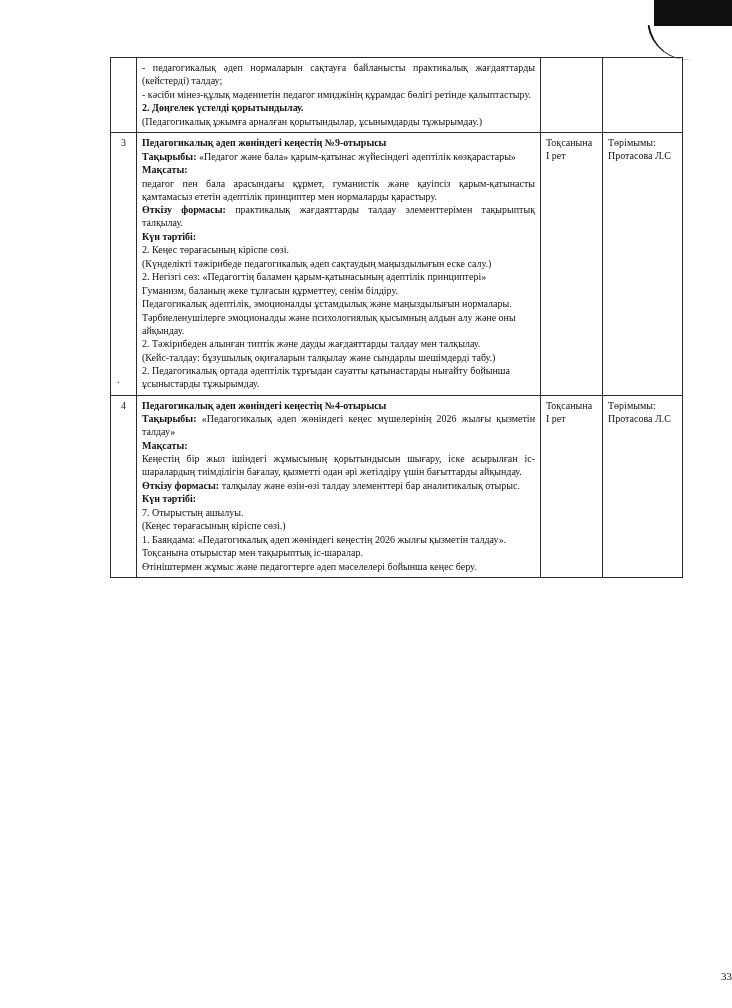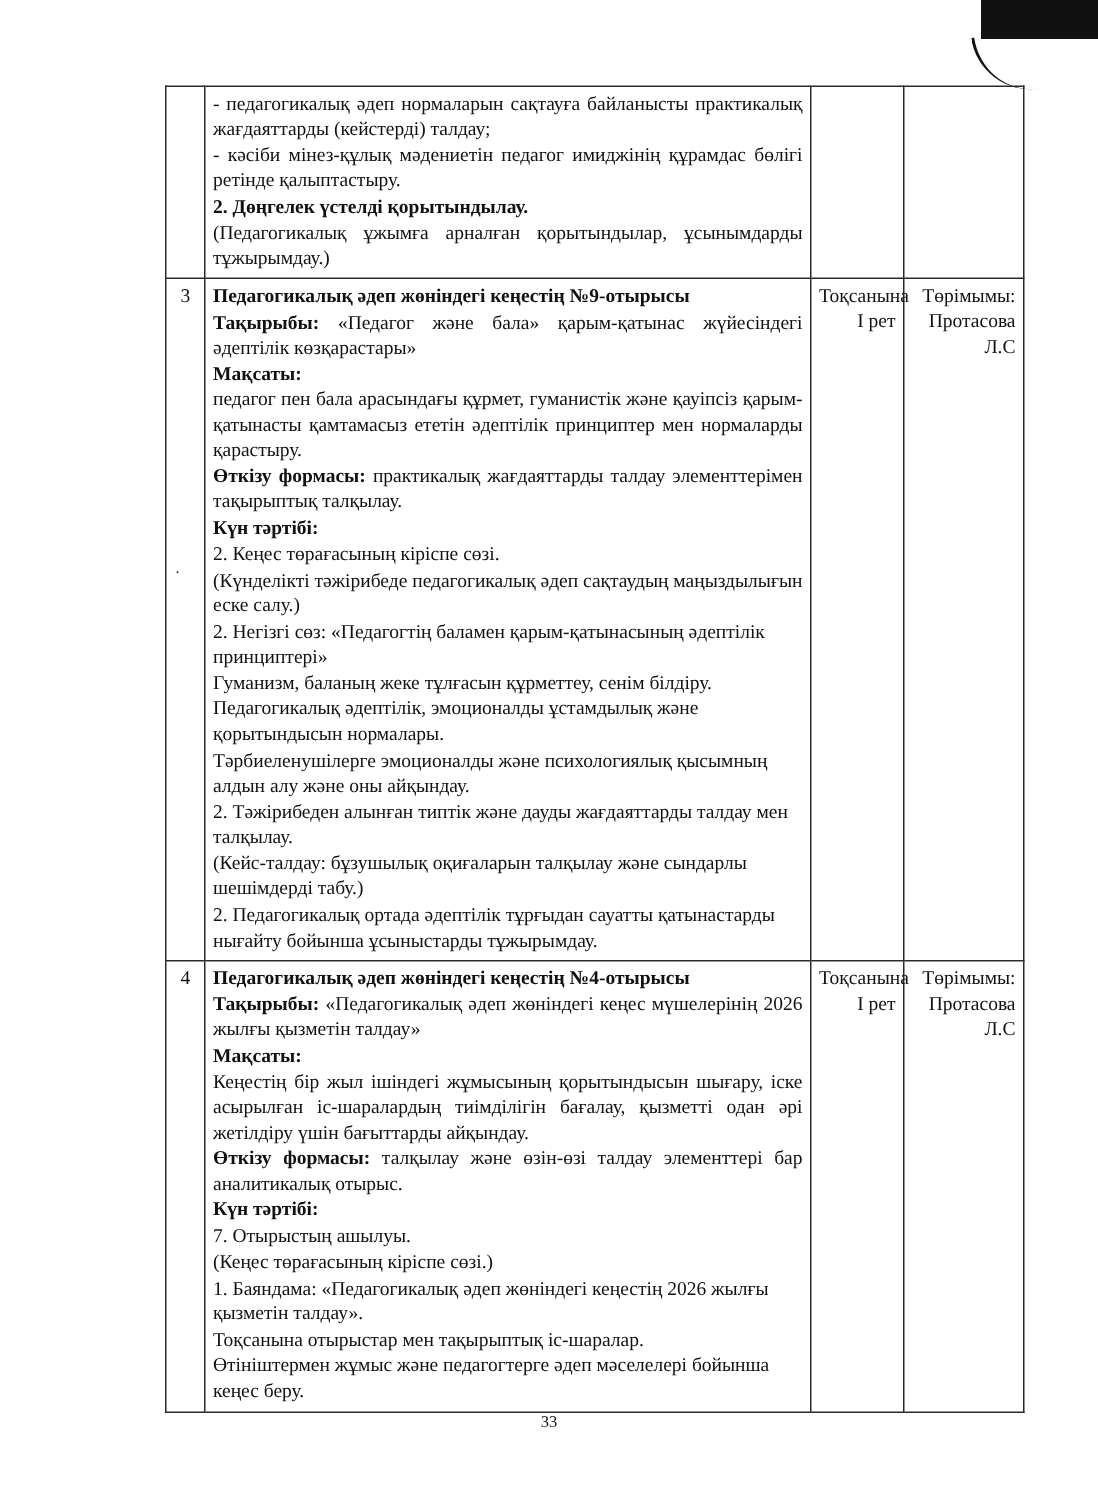--- a/index.html
+++ b/index.html
@@ -44,62 +44,62 @@
     height: 1008px;
   }
 
   table.doc-table {
     position: absolute;
     left: 110px;
     top: 57px;
     width: 552px;
     border-collapse: collapse;
     table-layout: fixed;
-    font-size: 13px;
+    font-size: 10px;
     line-height: 1.30;
   }
   table.doc-table td {
     border: 1px solid #2a2a2a;
     vertical-align: top;
     padding: 3px 5px 4px 5px;
   }
   col.c-num  { width: 26px; }
   col.c-body { width: 404px; }
   col.c-freq { width: 62px; }
   col.c-resp { width: 80px; }
 
   .cell-num {
     text-align: center;
     padding-top: 4px;
   }
   .cell-freq, .cell-resp {
-    text-align: right;
+    text-align: left;
     padding-top: 4px;
   }
   .cell-freq .line2 { display: block; }
 
   p {
     margin: 0 0 0 0;
   }
   p.j {
     text-align: justify;
     text-justify: inter-word;
   }
   .b { font-weight: bold; font-family: Liberation Serif, serif; }
   .i { }
 
   
   .blk > p { margin-bottom: 0.5px; }
 
   .page-number {
     position: absolute;
     left: 0;
-    top: 942px;
+    top: 970px;
     width: 732px;
-    text-align: center;
+    text-align: right;
     font-size: 11px;
     font-family: "Liberation Serif", serif;
     color: #111;
   }
 
   .tick {
     position: absolute;
     left: 117px;
     top: 373px;
     font-size: 11px;
@@ -143,21 +143,21 @@
           <p class="b">Педагогикалық әдеп жөніндегі кеңестің №9-отырысы</p>
           <p class="j"><span class="b">Тақырыбы:</span> «Педагог және бала» қарым-қатынас жүйесіндегі әдептілік көзқарастары»</p>
           <p class="b">Мақсаты:</p>
           <p class="j">педагог пен бала арасындағы құрмет, гуманистік және қауіпсіз қарым-қатынасты қамтамасыз ететін әдептілік принциптер мен нормаларды қарастыру.</p>
           <p class="j"><span class="b">Өткізу формасы:</span> практикалық жағдаяттарды талдау элементтерімен тақырыптық талқылау.</p>
           <p class="b">Күн тәртібі:</p>
           <p>2. Кеңес төрағасының кіріспе сөзі.</p>
           <p>(Күнделікті тәжірибеде педагогикалық әдеп сақтаудың маңыздылығын еске салу.)</p>
           <p>2. Негізгі сөз: «Педагогтің баламен қарым-қатынасының әдептілік принциптері»</p>
           <p> Гуманизм, баланың жеке тұлғасын құрметтеу, сенім білдіру.</p>
-          <p> Педагогикалық әдептілік, эмоционалды ұстамдылық және қорытындысын нормалары.</p>
+          <p> Педагогикалық әдептілік, эмоционалды ұстамдылық және маңыздылығын нормалары.</p>
           <p> Тәрбиеленушілерге эмоционалды және психологиялық қысымның алдын алу және оны айқындау.</p>
           <p>2. Тәжірибеден алынған типтік және дауды жағдаяттарды талдау мен талқылау.</p>
           <p>(Кейс-талдау: бұзушылық оқиғаларын талқылау және сындарлы шешімдерді табу.)</p>
           <p>2. Педагогикалық ортада әдептілік тұрғыдан сауатты қатынастарды нығайту бойынша ұсыныстарды тұжырымдау.</p>
         </td>
         <td class="cell-freq">
           <span class="line2">Тоқсанына</span>
           <span class="line2">I рет</span>
         </td>
         <td class="cell-resp">

